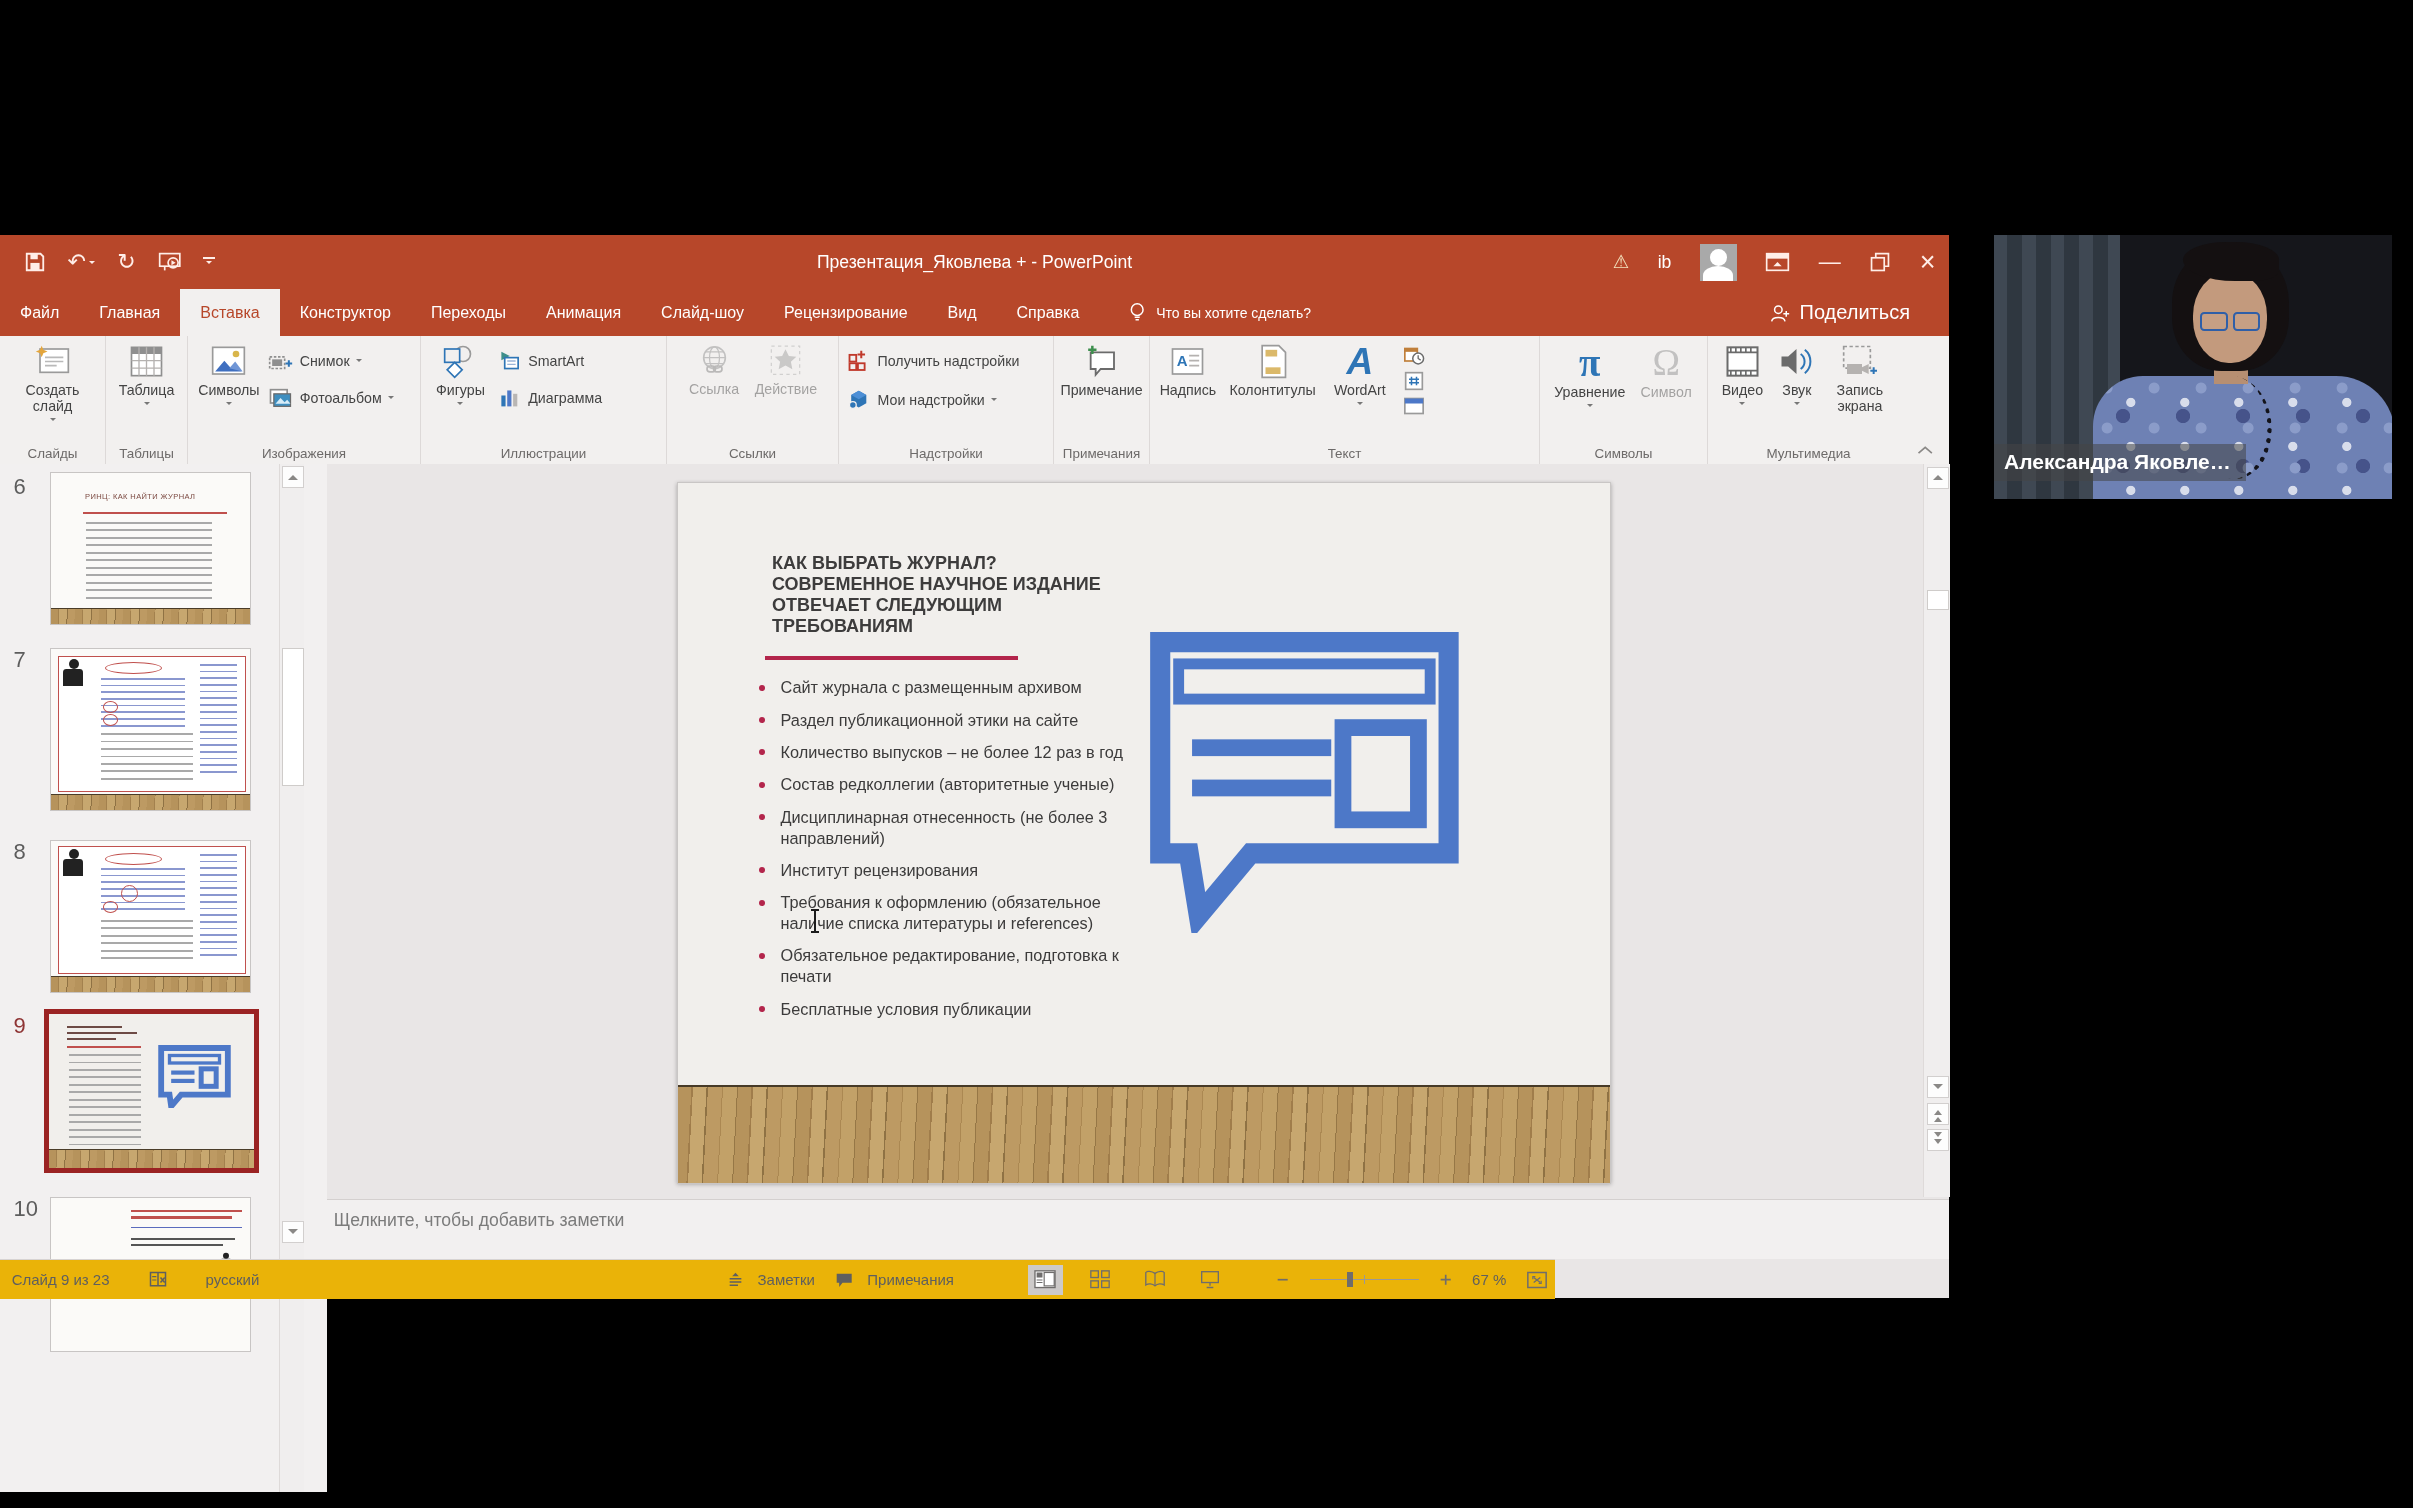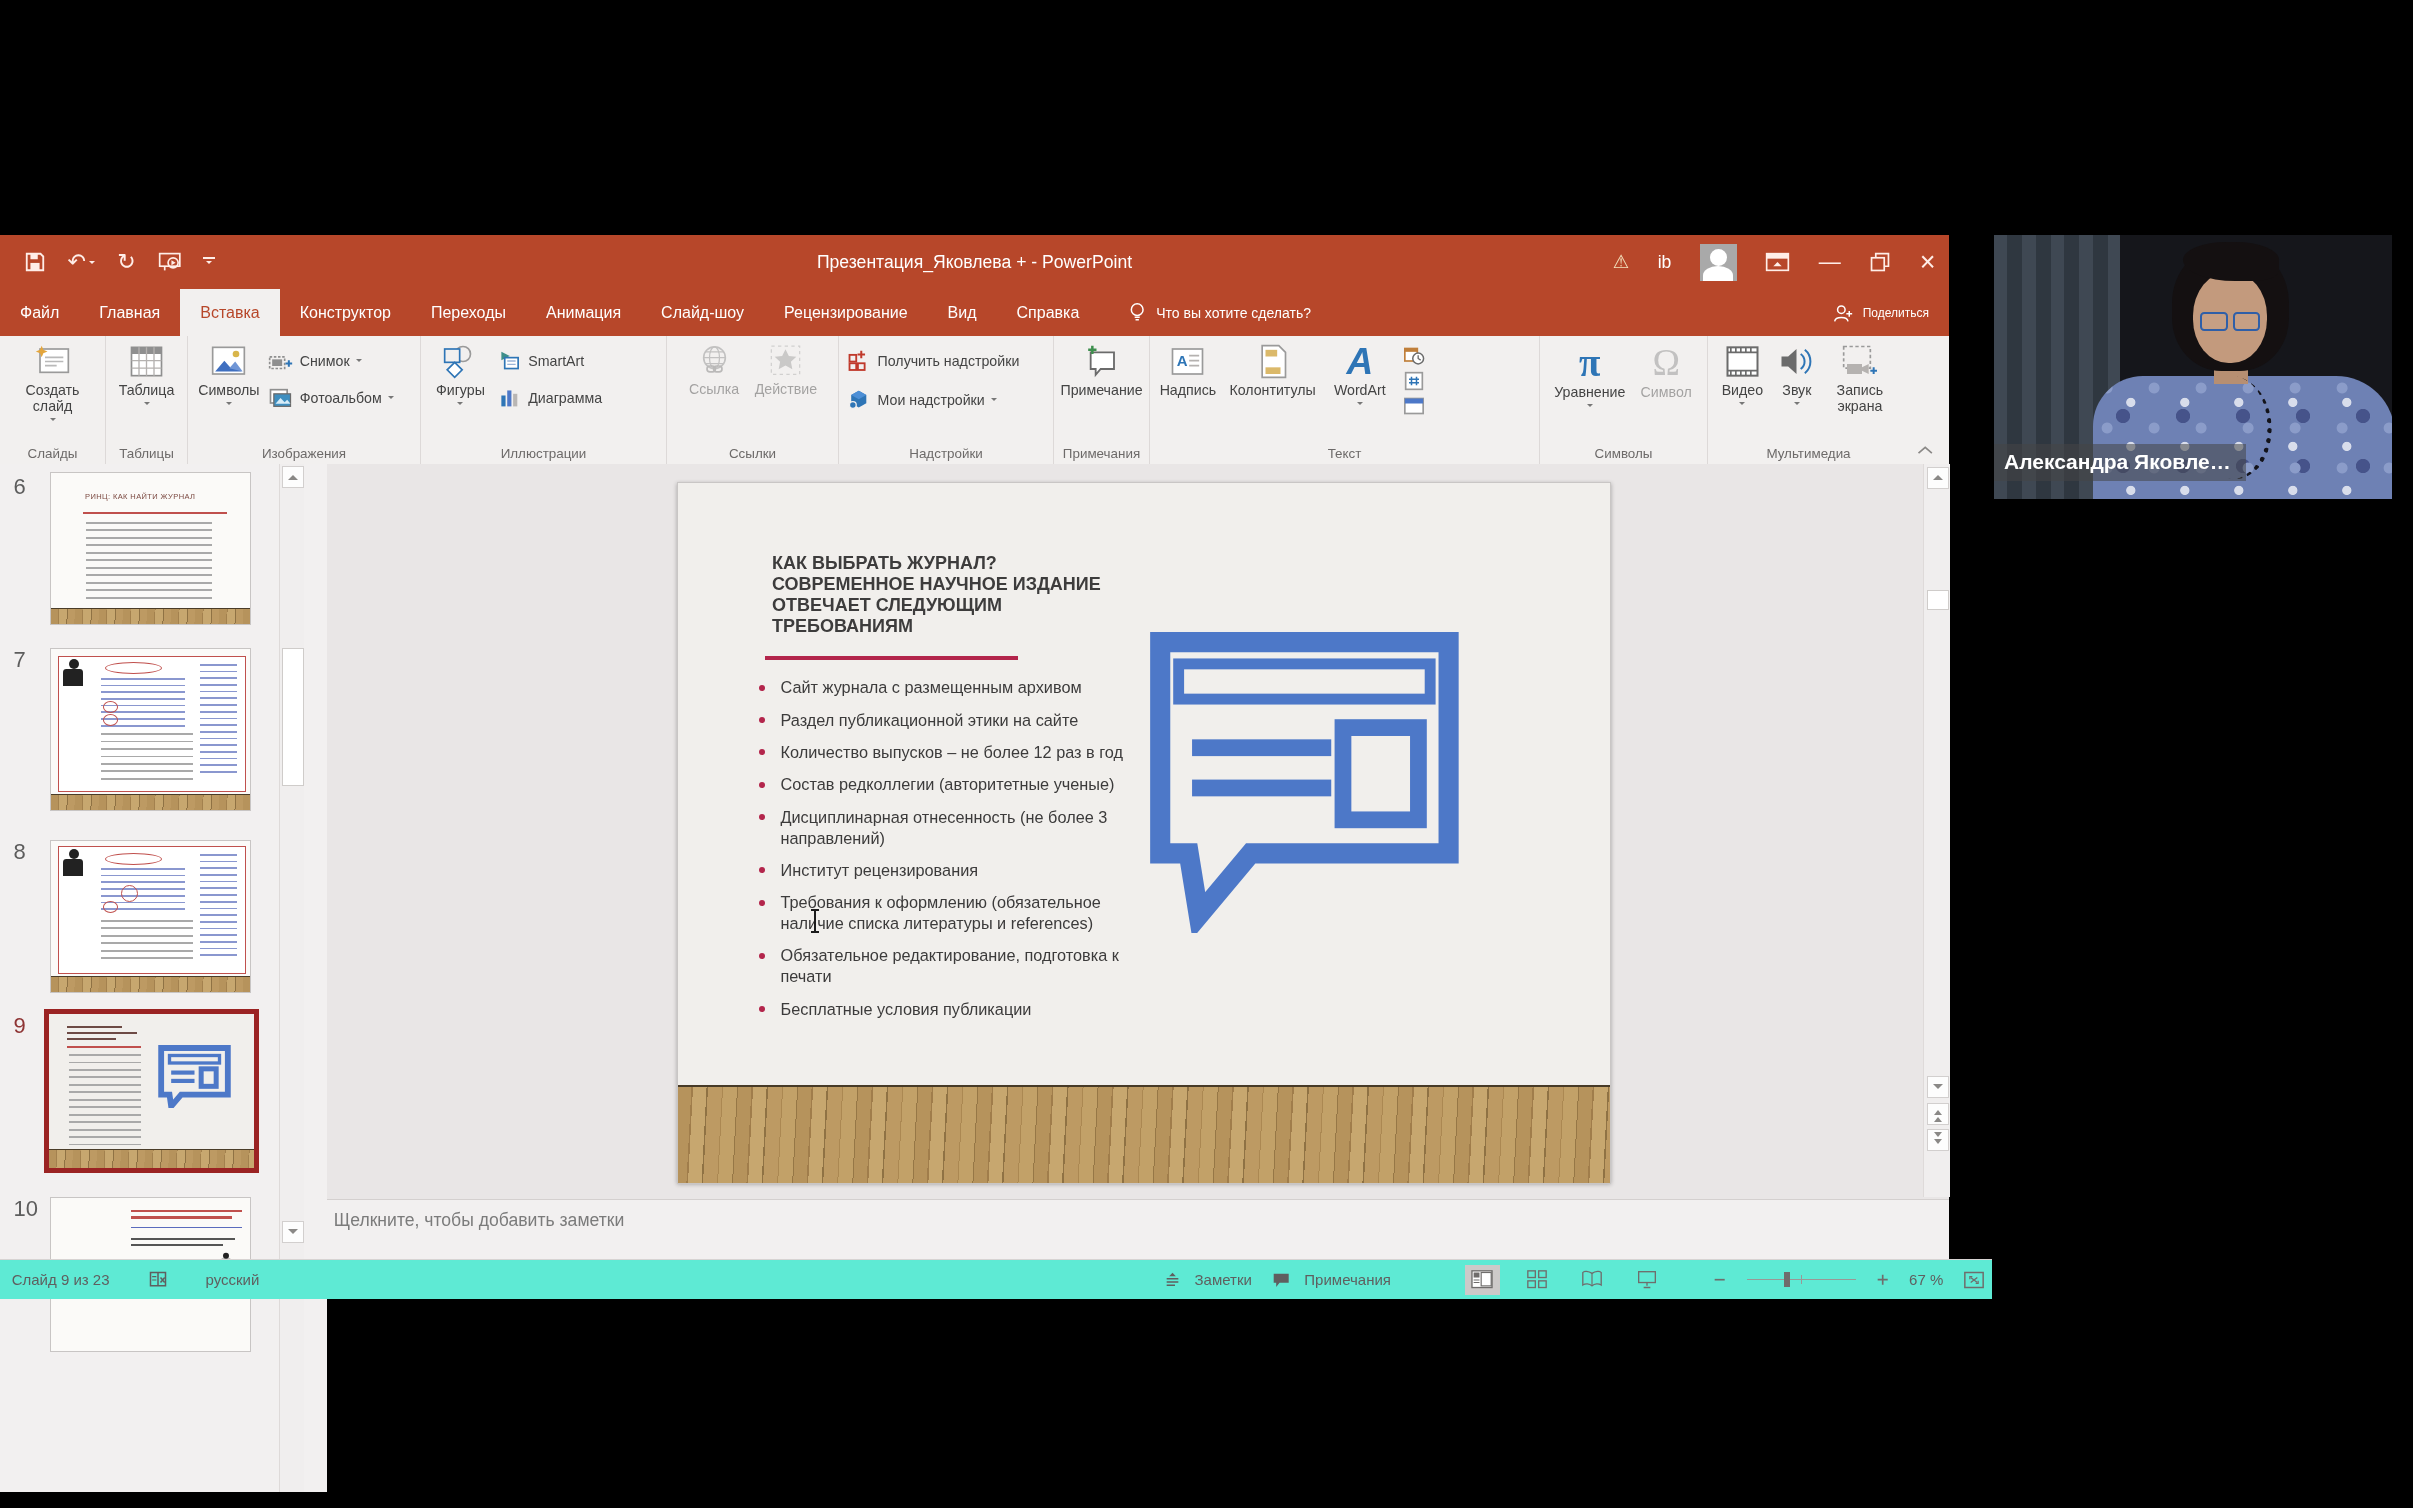--- a/index.html
+++ b/index.html
@@ -19,21 +19,21 @@
   .avatar:before{content:"";position:absolute;left:10px;top:5px;width:17px;height:17px;border-radius:50%;background:#fff;}
   .avatar:after{content:"";position:absolute;left:3.4px;top:22px;width:30px;height:18.4px;border-radius:50% 50% 0 0;background:#fff;}
   .cv{width:0;height:0;border:3.4px solid transparent;border-top-color:#ffeee8;margin-top:3.4px;}
   .qat-more{display:flex;flex-direction:column;align-items:center;gap:1.7px;}
   .qat-more .bar{width:11.7px;height:1.7px;background:#ffeee8;}
   
   .tabsrow{left:0;top:54px;width:100%;height:47px;background:#b7472a;display:flex;align-items:stretch;color:#fff;}
   .tab{display:flex;align-items:center;padding:0 20px;font-size:16px;cursor:default;}
   .tab.active{background:#f2f0ef;color:#b7472a;}
   .tellme{display:flex;align-items:center;gap:10px;margin-left:28.5px;font-size:14px;}
-  .share{margin-left:auto;display:flex;align-items:center;gap:9px;margin-right:20px;font-size:12px;}
+  .share{margin-left:auto;display:flex;align-items:center;gap:9px;margin-right:39px;font-size:20px;}
   
   .ribbon{left:0;top:101px;width:100%;height:128px;background:#f2f0ef;border-bottom:0.8px solid #d5d1d0;display:flex;}
   .rgroup{height:100%;border-right:0.8px solid #ddd9d8;display:flex;flex-direction:column;box-sizing:border-box;padding-top:5px;}
   .rg-content{flex:1;display:flex;align-items:flex-start;padding:1.7px 8.4px 0 8.4px;gap:6.7px;}
   .rg-label{height:22px;text-align:center;font-size:13.4px;color:#6d6a69;display:flex;align-items:center;justify-content:center;gap:3.4px;}
   .rbig{display:flex;flex-direction:column;align-items:center;text-align:center;font-size:14.2px;color:#444;width:69px;gap:2.5px;padding-top:1.7px;}
   .rbig .lbl{line-height:16px;}
   .rcol{display:flex;flex-direction:column;gap:10px;padding-top:5px;}
   .rmed{display:flex;align-items:center;gap:6.7px;font-size:14.2px;color:#444;height:27px;}
   .dis{opacity:.45;}
@@ -74,21 +74,21 @@
   
   .vsb{position:absolute;background:#f0eeee;border-left:0.8px solid #dedad9;}
   .sbbtn{position:absolute;left:1.7px;width:20px;height:20px;background:#fdfdfd;border:0.8px solid #d2cfce;display:flex;align-items:center;justify-content:center;}
   .tri-up{width:0;height:0;border:5px solid transparent;border-bottom:5.9px solid #8a8886;margin-top:-4.2px;}
   .tri-dn{width:0;height:0;border:5px solid transparent;border-top:5.9px solid #8a8886;margin-bottom:-4.2px;}
   .sbthumb{position:absolute;left:1.7px;width:20px;background:#fff;border:0.8px solid #cfccca;}
   .dbl{display:flex;flex-direction:column;align-items:center;line-height:0;}
   
   .notes{left:327px;top:964px;width:1622px;height:59px;background:#f2f0f0;border-top:0.8px solid #d4d0cf;}
   .notes-text{margin:10px 0 0 6.7px;font-size:17.6px;color:#7b7b7b;}
-  .statusbar{left:0;top:1024px;width:1992px;height:39px;background:#5eead4;border-top:0.8px solid #d7d3d2;color:#5f5f5f;font-size:15px;}
+  .statusbar{left:0;top:1024px;width:1555px;height:39px;background:#eab308;border-top:0.8px solid #d7d3d2;color:#5f5f5f;font-size:15px;}
   .sb-left{position:absolute;left:11.7px;top:0;height:100%;display:flex;align-items:center;gap:37px;}
   .sb-right{position:absolute;right:6.7px;top:0;height:100%;display:flex;align-items:center;gap:20px;}
   .sb-item{display:flex;align-items:center;gap:14px;}
   .viewbtn{width:35px;height:30px;display:flex;align-items:center;justify-content:center;}
   .viewbtn.active{background:#cdcac9;}
   .ztrack{position:relative;width:109px;height:1.7px;background:#9a9896;}
   .ztrack .tick{position:absolute;left:50%;top:-3.4px;width:0.8px;height:8.4px;background:#9a9896;}
   .zthumb{position:absolute;left:37px;top:-6.7px;width:5.9px;height:15px;background:#6f6d6c;}
   
   .webcam{left:1994px;top:0px;width:398px;height:264px;background:#15161b;overflow:hidden;}

